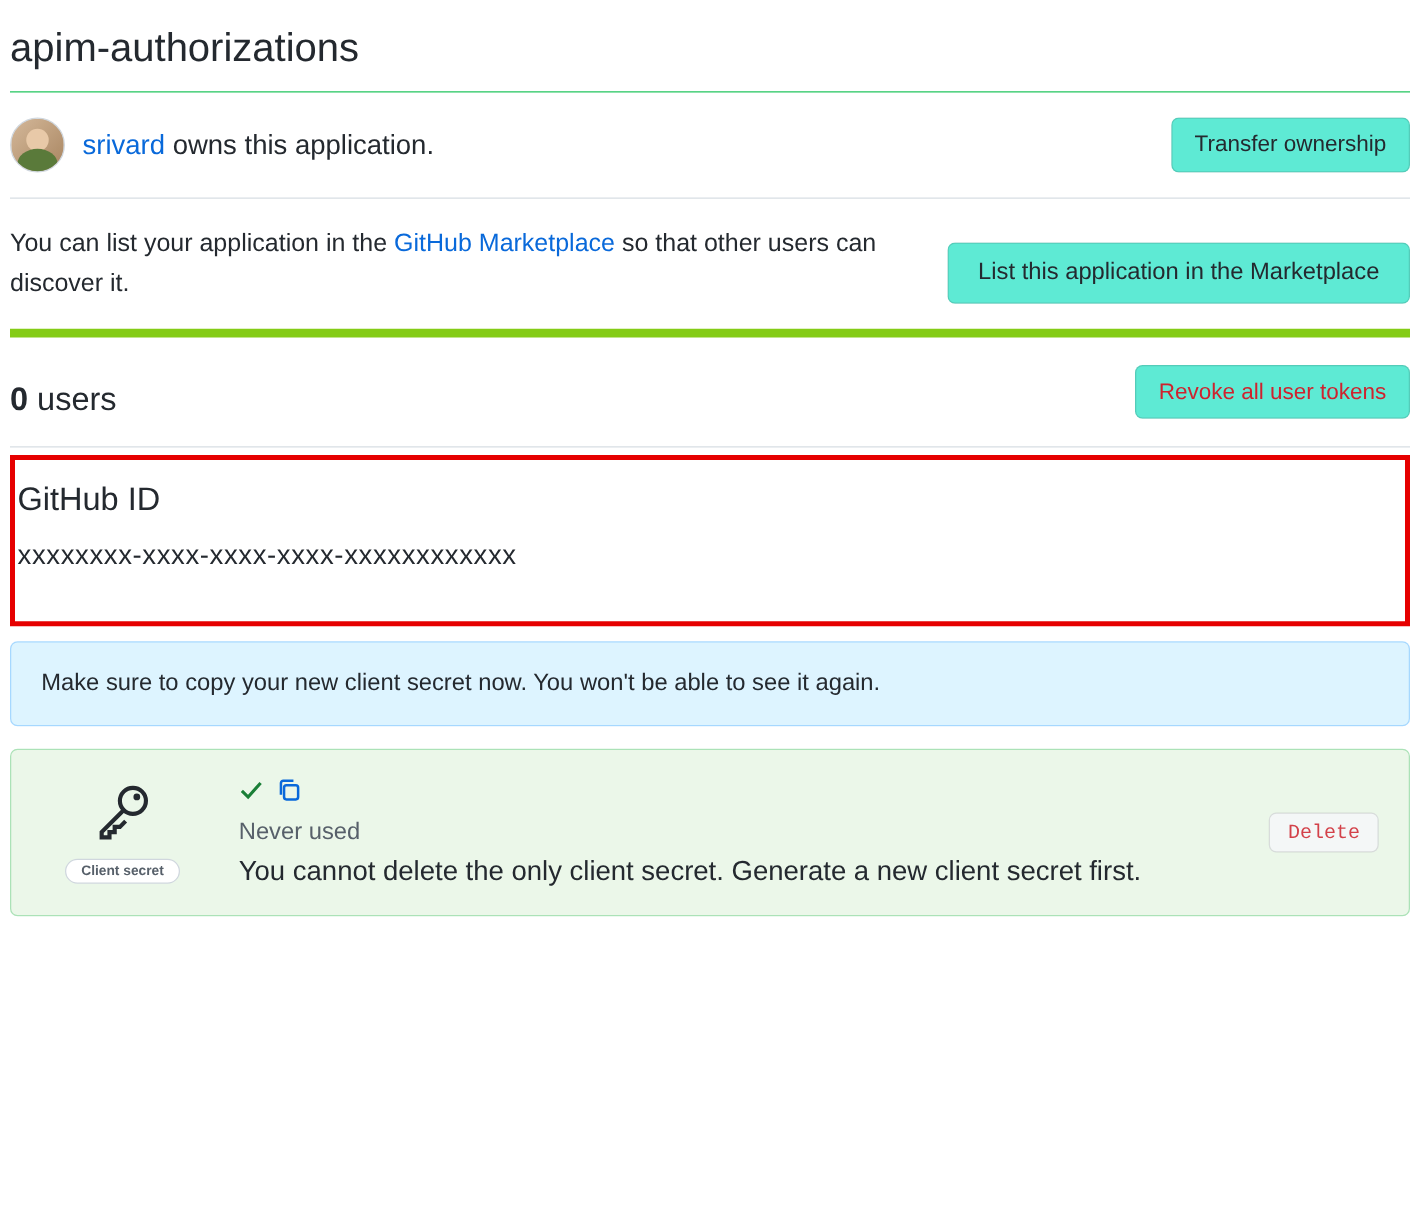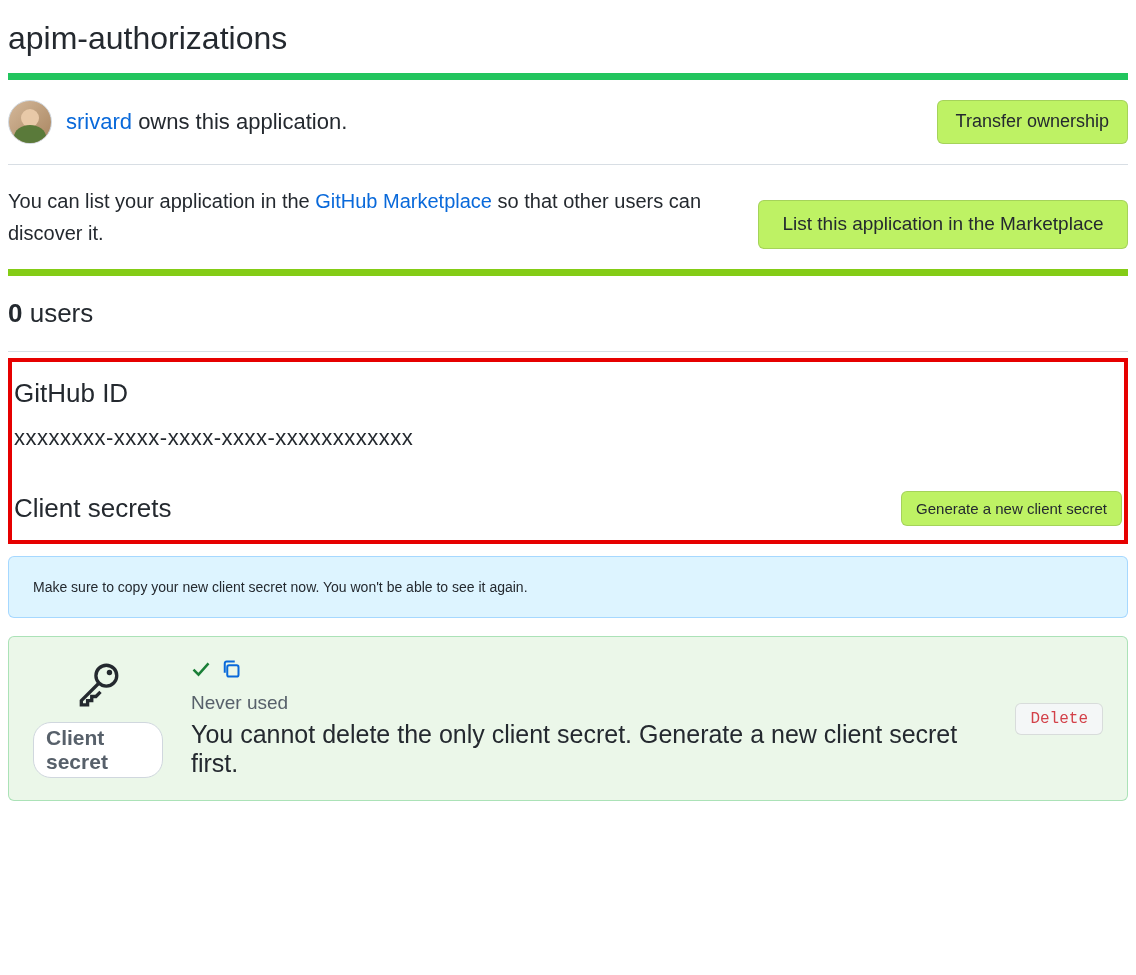--- a/index.html
+++ b/index.html
@@ -12,21 +12,21 @@
       font-size: 14px;
       color: #24292f;
       background: #ffffff;
       padding: 8px;
       width: 1136px;
     }
     .page-title {
       font-size: 32px;
       font-weight: 400;
       padding: 12px 0 16px 0;
-      border-bottom: 7px solid #22c55e;
+      border-bottom: 1px solid #22c55e;
     }
     .owner-row {
       display: flex;
       align-items: center;
       justify-content: space-between;
       padding: 20px 0;
       border-bottom: 1px solid #d8dee4;
     }
     .owner-left {
       display: flex;
@@ -68,21 +68,21 @@
     .owner-link {
       color: #0969da;
       text-decoration: none;
     }
     .btn {
       display: inline-block;
       padding: 8px 18px;
       font-size: 18px;
       font-weight: 500;
       color: #24292f;
-      background-color: #bef264;
+      background-color: #5eead4;
       border: 1px solid rgba(27,31,36,0.15);
       border-radius: 6px;
       cursor: pointer;
       text-align: center;
       line-height: 1.4;
     }
     .btn-danger-text { color: #cf222e; }
     .btn-sm { font-size: 15px; padding: 6px 14px; }
     .marketplace-row {
       display: flex;
@@ -139,21 +139,21 @@
       display: flex;
       align-items: center;
       justify-content: space-between;
       padding-top: 14px;
     }
     .flash-info {
       background: #ddf4ff;
       border: 1px solid rgba(84,174,255,0.4);
       border-radius: 6px;
       padding: 22px 24px;
-      font-size: 14px;
+      font-size: 19px;
       color: #24292f;
       margin: 12px 0 18px 0;
     }
     .secret-card {
       background: #ebf7e9;
       border: 1px solid rgba(74,194,107,0.4);
       border-radius: 6px;
       padding: 22px 24px;
       display: flex;
       align-items: center;
@@ -166,41 +166,41 @@
       gap: 10px;
       width: 130px;
     }
     .key-icon svg { width: 50px; height: 50px; }
     .tag-label {
       display: inline-block;
       border: 1px solid #d0d7de;
       background: #ffffff;
       border-radius: 18px;
       padding: 3px 12px;
-      font-size: 21px;
+      font-size: 11px;
       font-weight: 600;
       color: #57606a;
     }
     .secret-body { flex: 1; }
     .secret-icons {
       display: flex;
       gap: 10px;
       align-items: center;
       margin-bottom: 6px;
     }
     .check-icon { color: #1a7f37; }
     .copy-icon { color: #0969da; cursor: pointer; }
     .secret-meta {
       font-size: 19px;
       color: #57606a;
       line-height: 1.6;
     }
     .secret-meta .strong { font-weight: 700; color: #24292f; }
     .secret-note {
-      font-size: 25px;
+      font-size: 22px;
       color: #24292f;
       margin-top: 2px;
     }
     .btn-delete {
       color: #cf222e;
       background: #f6f8fa;
       border: 1px solid rgba(27,31,36,0.15);
       border-radius: 6px;
       padding: 6px 14px;
       font-size: 16px;
@@ -228,30 +228,27 @@
   <div class="marketplace-text">
     <span>You can list your application in the </span><a href="#">GitHub Marketplace</a><span> so that other users can discover it.</span>
   </div>
   <button class="btn btn-marketplace">List this application in the Marketplace</button>
 </div>
 
 <div class="users-row">
   <div class="users-count">
     <b>0</b><span> users</span>
   </div>
+  <button class="btn btn-danger-text">Revoke all user tokens</button>
 </div>
 
 <div class="highlight-box">
   <div class="section-heading">GitHub ID</div>
   <div class="client-id-value">xxxxxxxx-xxxx-xxxx-xxxx-xxxxxxxxxxxx</div>
 
-  <div class="secrets-header">
-    <div class="section-heading" style="padding:0;">Client secrets</div>
-    <button class="btn btn-sm">Generate a new client secret</button>
-  </div>
 </div>
 
 <div class="flash-info">Make sure to copy your new client secret now. You won't be able to see it again.</div>
 
 <div class="secret-card">
   <div class="secret-key-col">
     <span class="key-icon">
       <svg viewBox="0 0 24 24" fill="none" stroke="#24292f" stroke-width="1.6">
         <circle cx="16" cy="8" r="5"></circle>
         <circle cx="17.5" cy="6.5" r="1.3" fill="#24292f" stroke="none"></circle>

